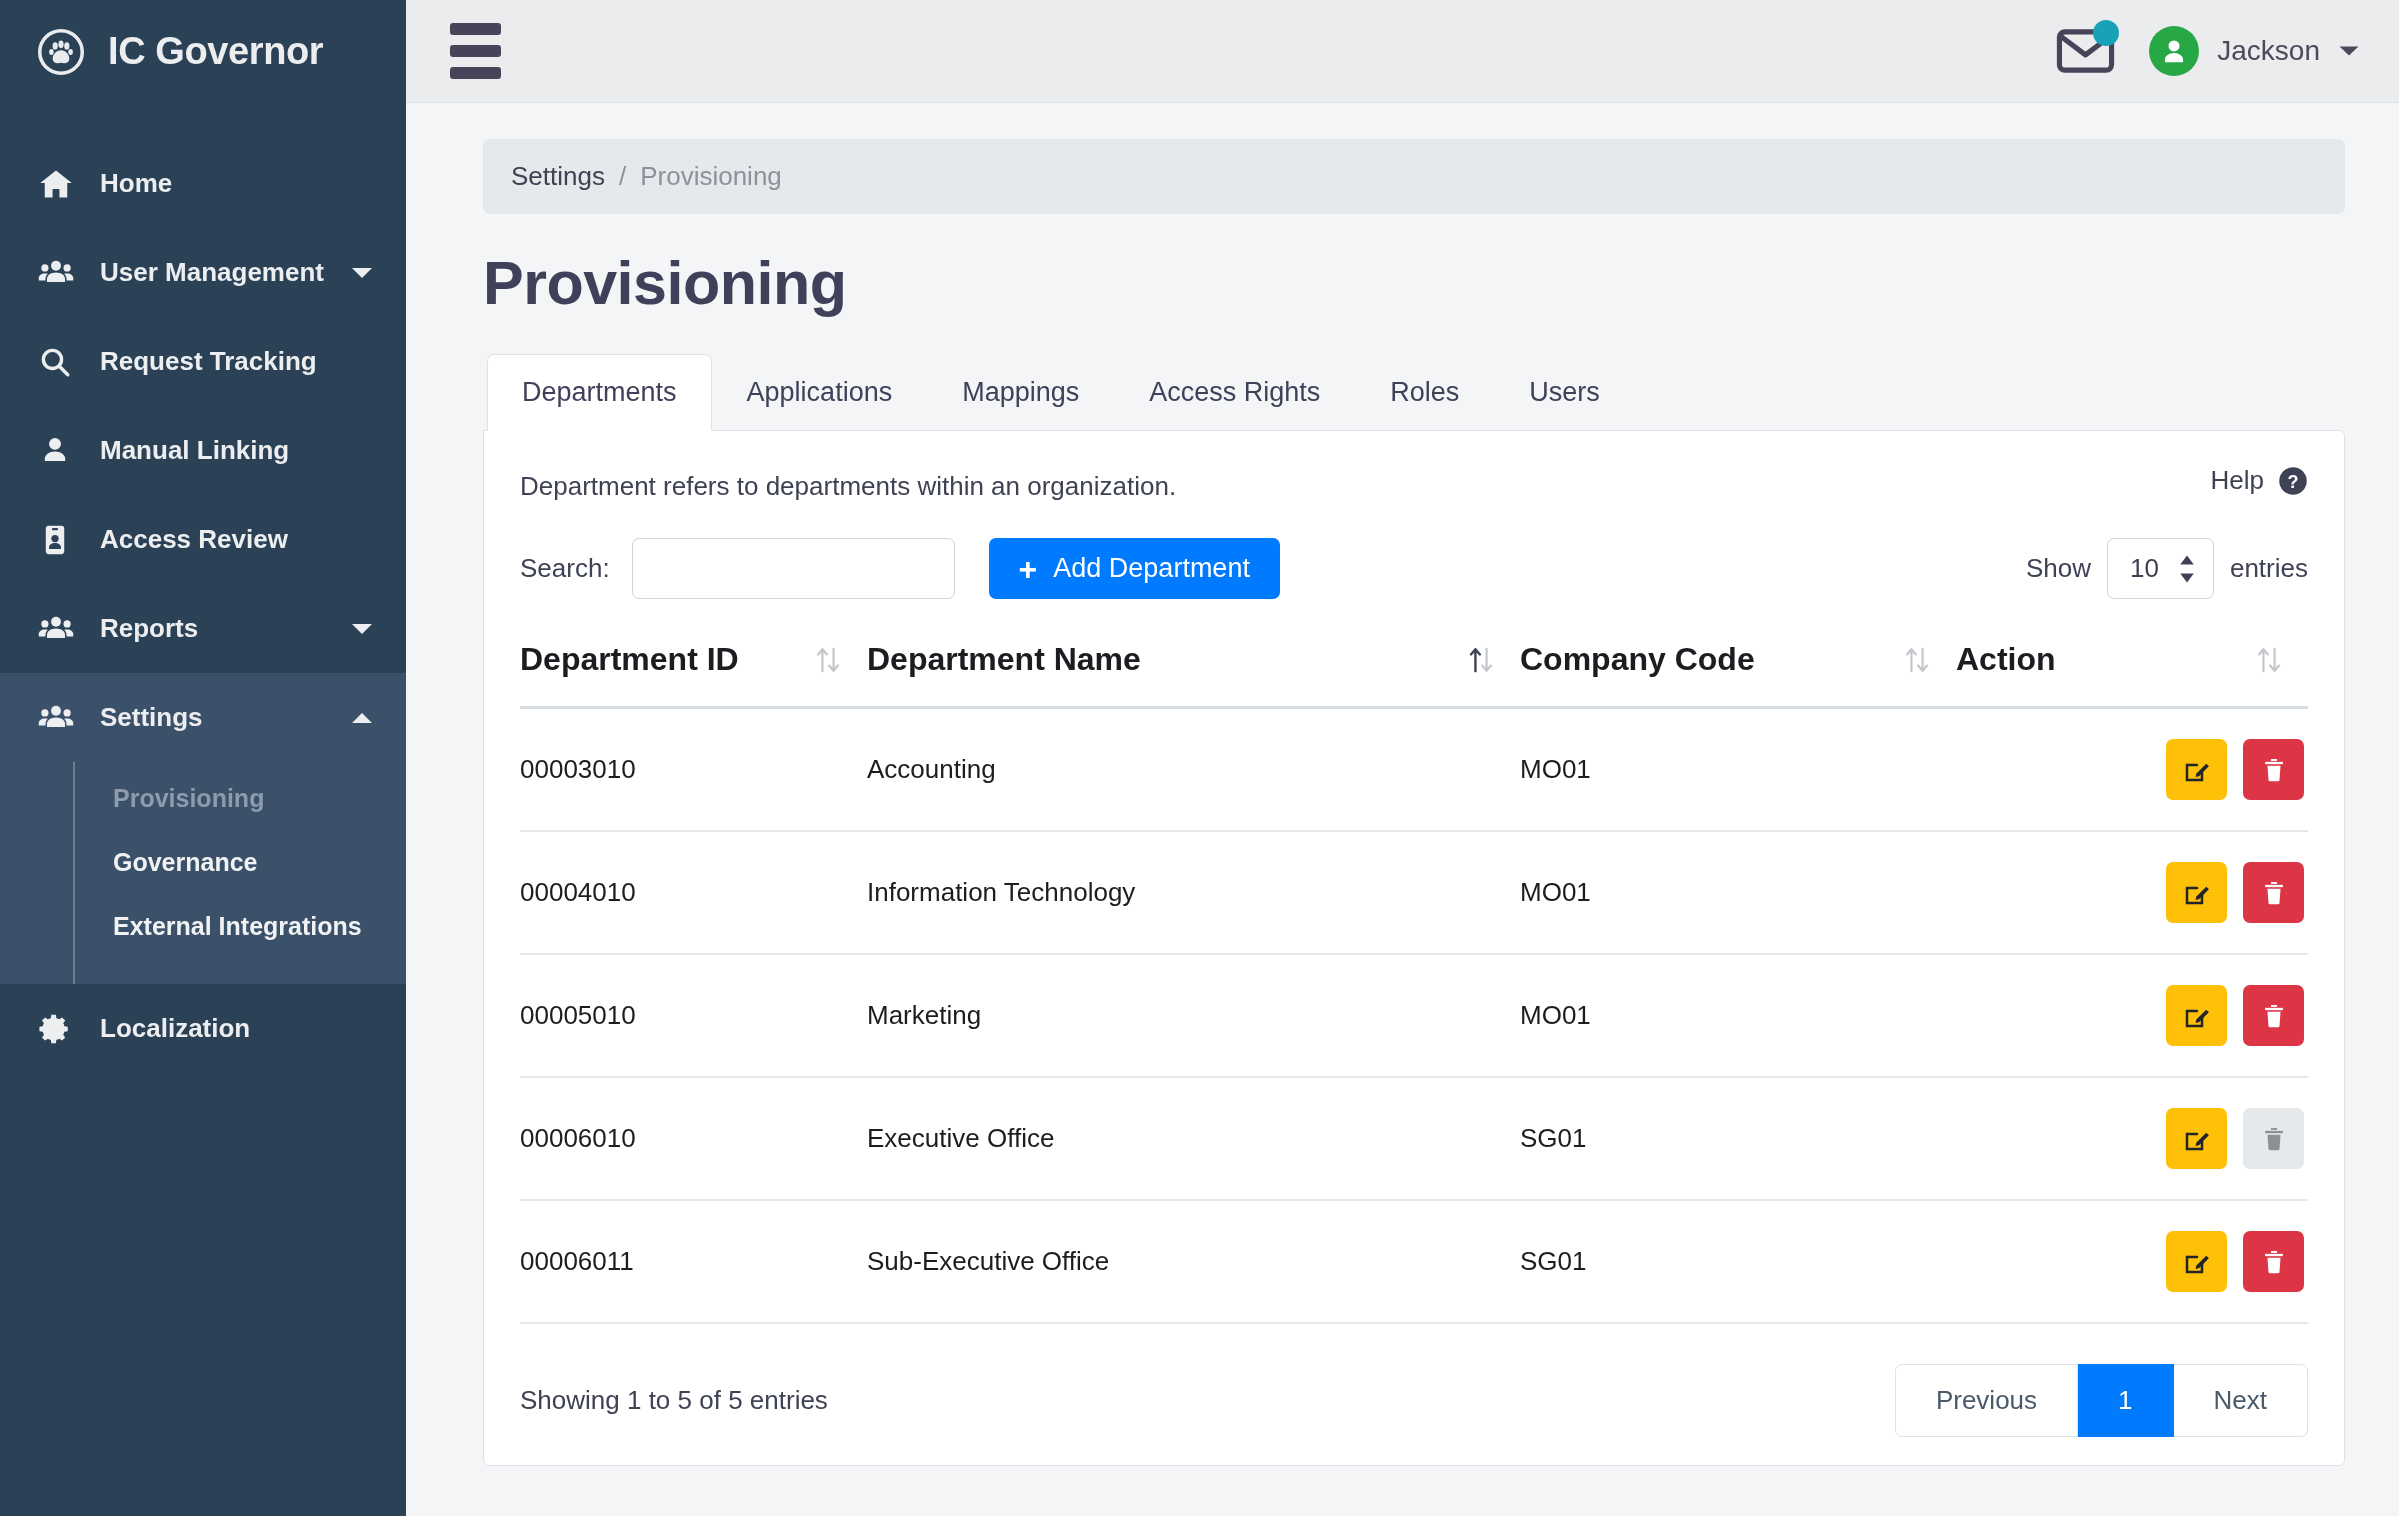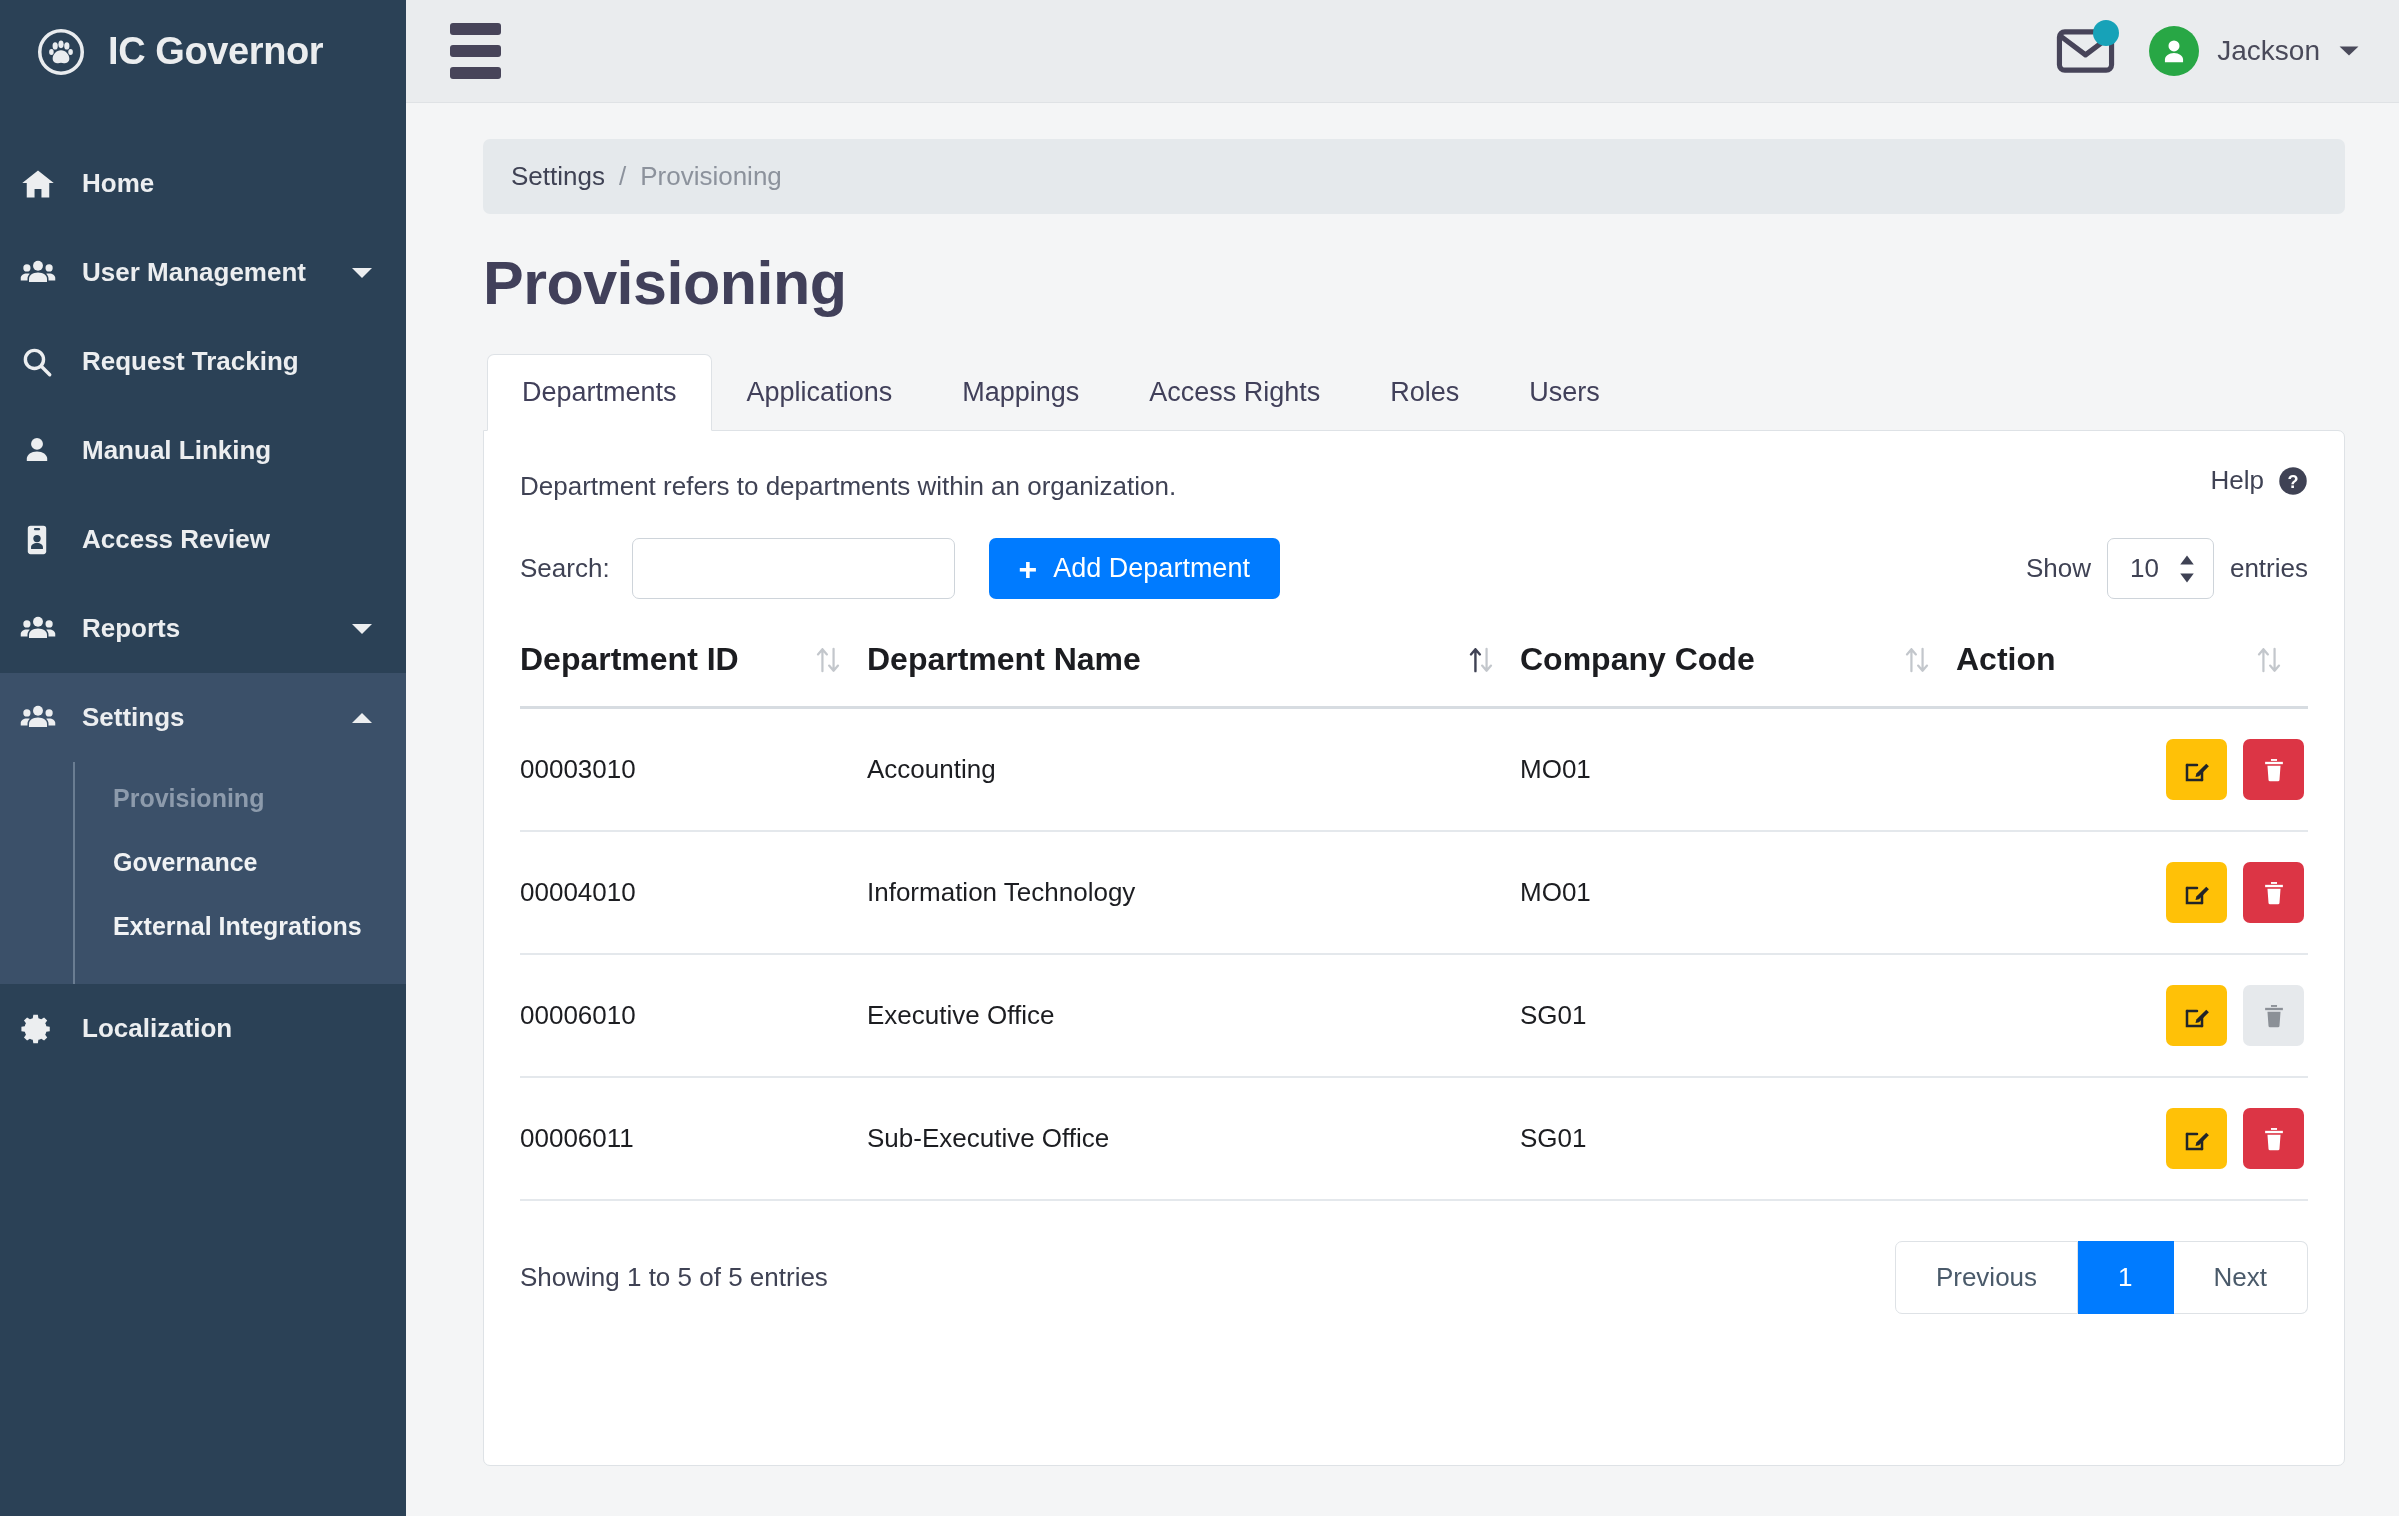--- a/index.html
+++ b/index.html
@@ -24,21 +24,21 @@
     padding: 28px 0 28px 36px;
     height: 103px;
   }
   .brand-mark { width: 50px; height: 50px; flex: 0 0 50px; }
   .brand-title { font-size: 38px; font-weight: bold; letter-spacing: -0.4px; color: #ebedef; }
 
   .nav { margin-top: 36px; }
   .nav-item {
     display: flex; align-items: center;
     height: 89px;
-    padding-left: 20px; padding-right: 32px;
+    padding-left: 38px; padding-right: 32px;
     font-size: 26px; font-weight: bold;
     color: #eceef0;
     cursor: pointer;
   }
   .nav-item .ico {
     width: 46px; flex: 0 0 46px;
     display: flex; align-items: center; justify-content: flex-start;
   }
   .nav-item .label { flex: 1 1 auto; padding-left: 16px; }
   .caret { width: 24px; height: 24px; flex: 0 0 24px; }
@@ -541,20 +541,44 @@
                     <svg viewBox="0 0 24 24" width="28" height="28" fill="#ffffff">
                       <path d="M9.4 2.6h5.2v1.6H9.4z"></path>
                         <path d="M4.4 5h15.2v2H4.4z"></path>
                       <path d="M6.4 8.4h11.2l-0.9 12.1a1.3 1.3 0 01-1.3 1.2H8.6a1.3 1.3 0 01-1.3-1.2z"></path>
                     </svg>
                   </button>
                 </div>
               </td>
             </tr>
 
+            <tr>
+              <td>00005010</td>
+              <td>Marketing</td>
+              <td>MO01</td>
+              <td>
+                <div class="action-cell">
+                  <button class="btn-ico btn-edit">
+                    <svg viewBox="0 0 24 24" width="30" height="30" fill="none" stroke="#212529" stroke-width="2">
+                      <path d="M4 8v12h12" stroke-linecap="round"></path>
+                        <path d="M4 8h8" stroke-linecap="round"></path>
+                        <path d="M16 20v-7" stroke-linecap="round"></path>
+                      <path d="M11.5 14.8L19.4 6.9l2.1 2.1-7.9 7.9-2.8.7z" fill="#212529" stroke="none"></path>
+                    </svg>
+                  </button>
+                  <button class="btn-ico btn-del">
+                    <svg viewBox="0 0 24 24" width="28" height="28" fill="#ffffff">
+                      <path d="M9.4 2.6h5.2v1.6H9.4z"></path>
+                        <path d="M4.4 5h15.2v2H4.4z"></path>
+                      <path d="M6.4 8.4h11.2l-0.9 12.1a1.3 1.3 0 01-1.3 1.2H8.6a1.3 1.3 0 01-1.3-1.2z"></path>
+                    </svg>
+                  </button>
+                </div>
+              </td>
+            </tr>
 
             <tr>
               <td>00006010</td>
               <td>Executive Office</td>
               <td>SG01</td>
               <td>
                 <div class="action-cell">
                   <button class="btn-ico btn-edit">
                     <svg viewBox="0 0 24 24" width="30" height="30" fill="none" stroke="#212529" stroke-width="2">
                       <path d="M4 8v12h12" stroke-linecap="round"></path>

